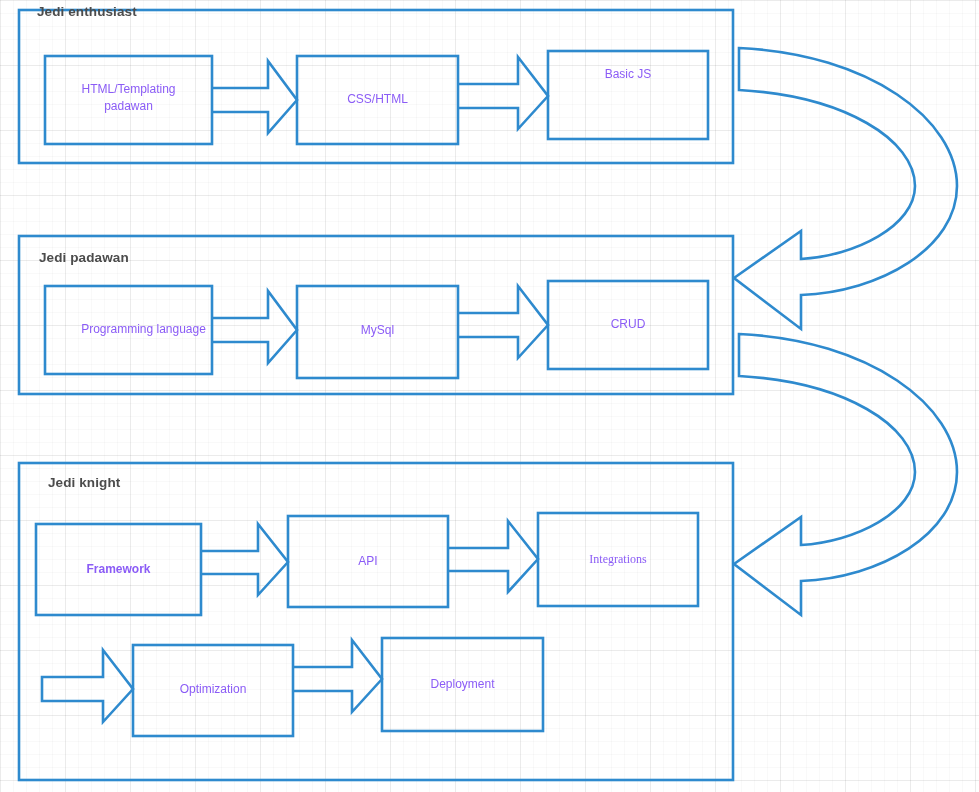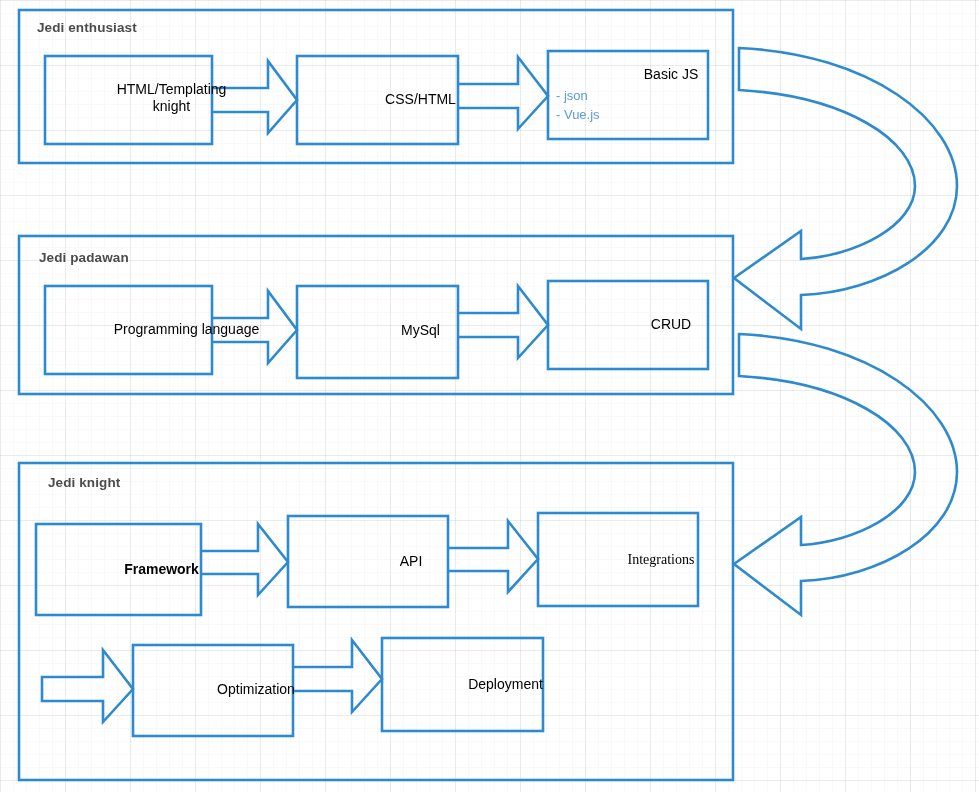--- a/index.html
+++ b/index.html
@@ -26,27 +26,26 @@
   .sec-title{
     position:absolute;
     color:#4c4c4c;
     font-size:13.5px;
     font-weight:600;
     white-space:nowrap;
     letter-spacing:.1px;
   }
   .node-label{
     position:absolute;
-    color:#000000;
-    font-size:14px;
+    color:#8b5cf6;
+    font-size:12px;
     line-height:17px;
     text-align:center;
     white-space:pre-line;
     pointer-events:none;
-    margin-left:43px;
   }
   .bullets{
     position:absolute;
     color:#5b9bd5;
     font-size:13px;
     line-height:19px;
     text-align:left;
     white-space:pre-line;
   }
 </style>
@@ -111,35 +110,33 @@
                L801,615
                L734,564
                L801,517
                L801,545
                C 855,542 915,512 915,472
                C 915,426 845,382 739,376
                Z"></path>
     </g>
   </svg>
 
-  <div class="sec-title" style="left:37px;top:20px;">Jedi enthusiast</div>
+  <div class="sec-title" style="left:37px;top:4px;">Jedi enthusiast</div>
 
   <div class="sec-title" style="left:39px;top:250px;">Jedi padawan</div>
 
   <div class="sec-title" style="left:48px;top:475px;">Jedi knight</div>
 
   <div class="node-label" style="left:45px;top:81px;width:167px;">HTML/Templating
-knight</div>
+padawan</div>
 
   <div class="node-label" style="left:297px;top:91px;width:161px;">CSS/HTML</div>
 
   <div class="node-label" style="left:548px;top:66px;width:160px;">Basic JS</div>
 
-  <div class="bullets" style="left:556px;top:86px;width:150px;">- json
-- Vue.js</div>
 
   <div class="node-label" style="left:45px;top:321px;width:197px;">Programming language</div>
 
   <div class="node-label" style="left:297px;top:322px;width:161px;">MySql</div>
 
   <div class="node-label" style="left:548px;top:316px;width:160px;">CRUD</div>
 
   <div class="node-label" style="left:36px;top:561px;width:165px;font-weight:bold;">Framework</div>
 
   <div class="node-label" style="left:288px;top:553px;width:160px;">API</div>

